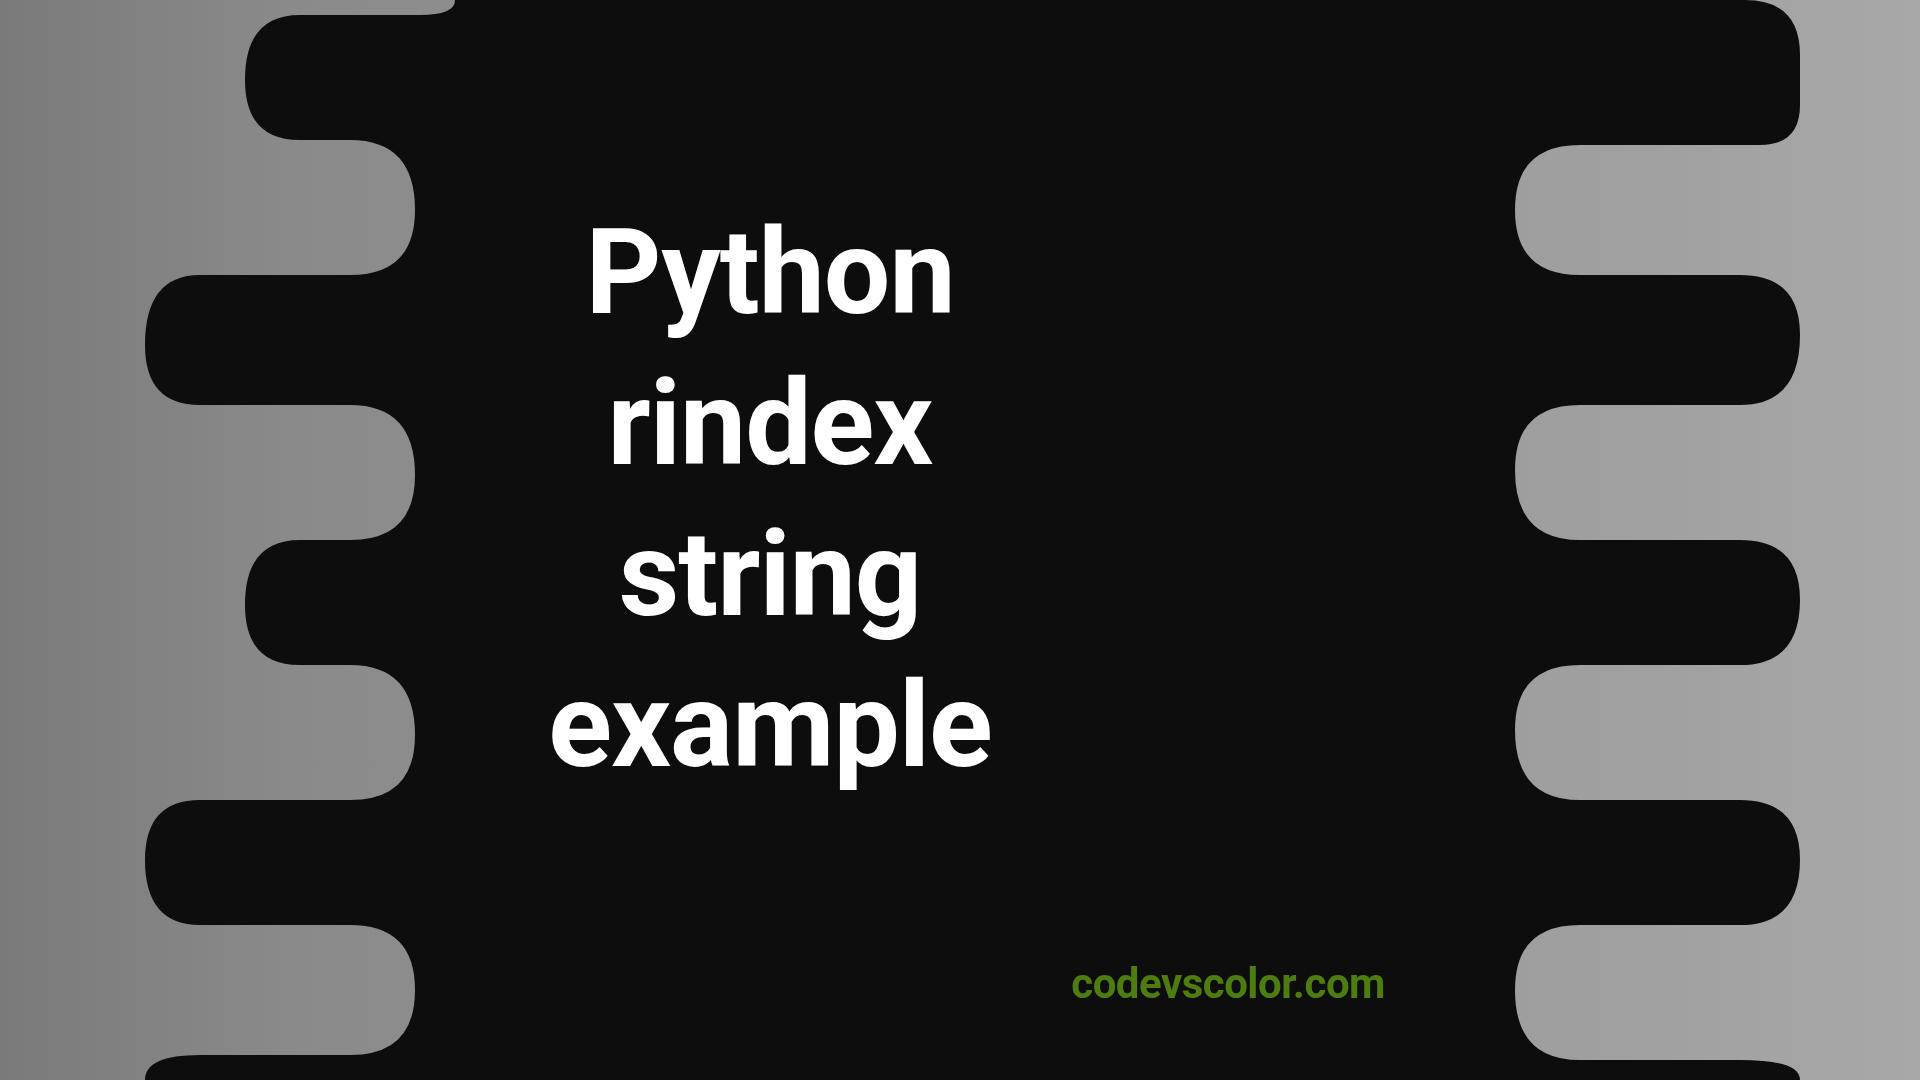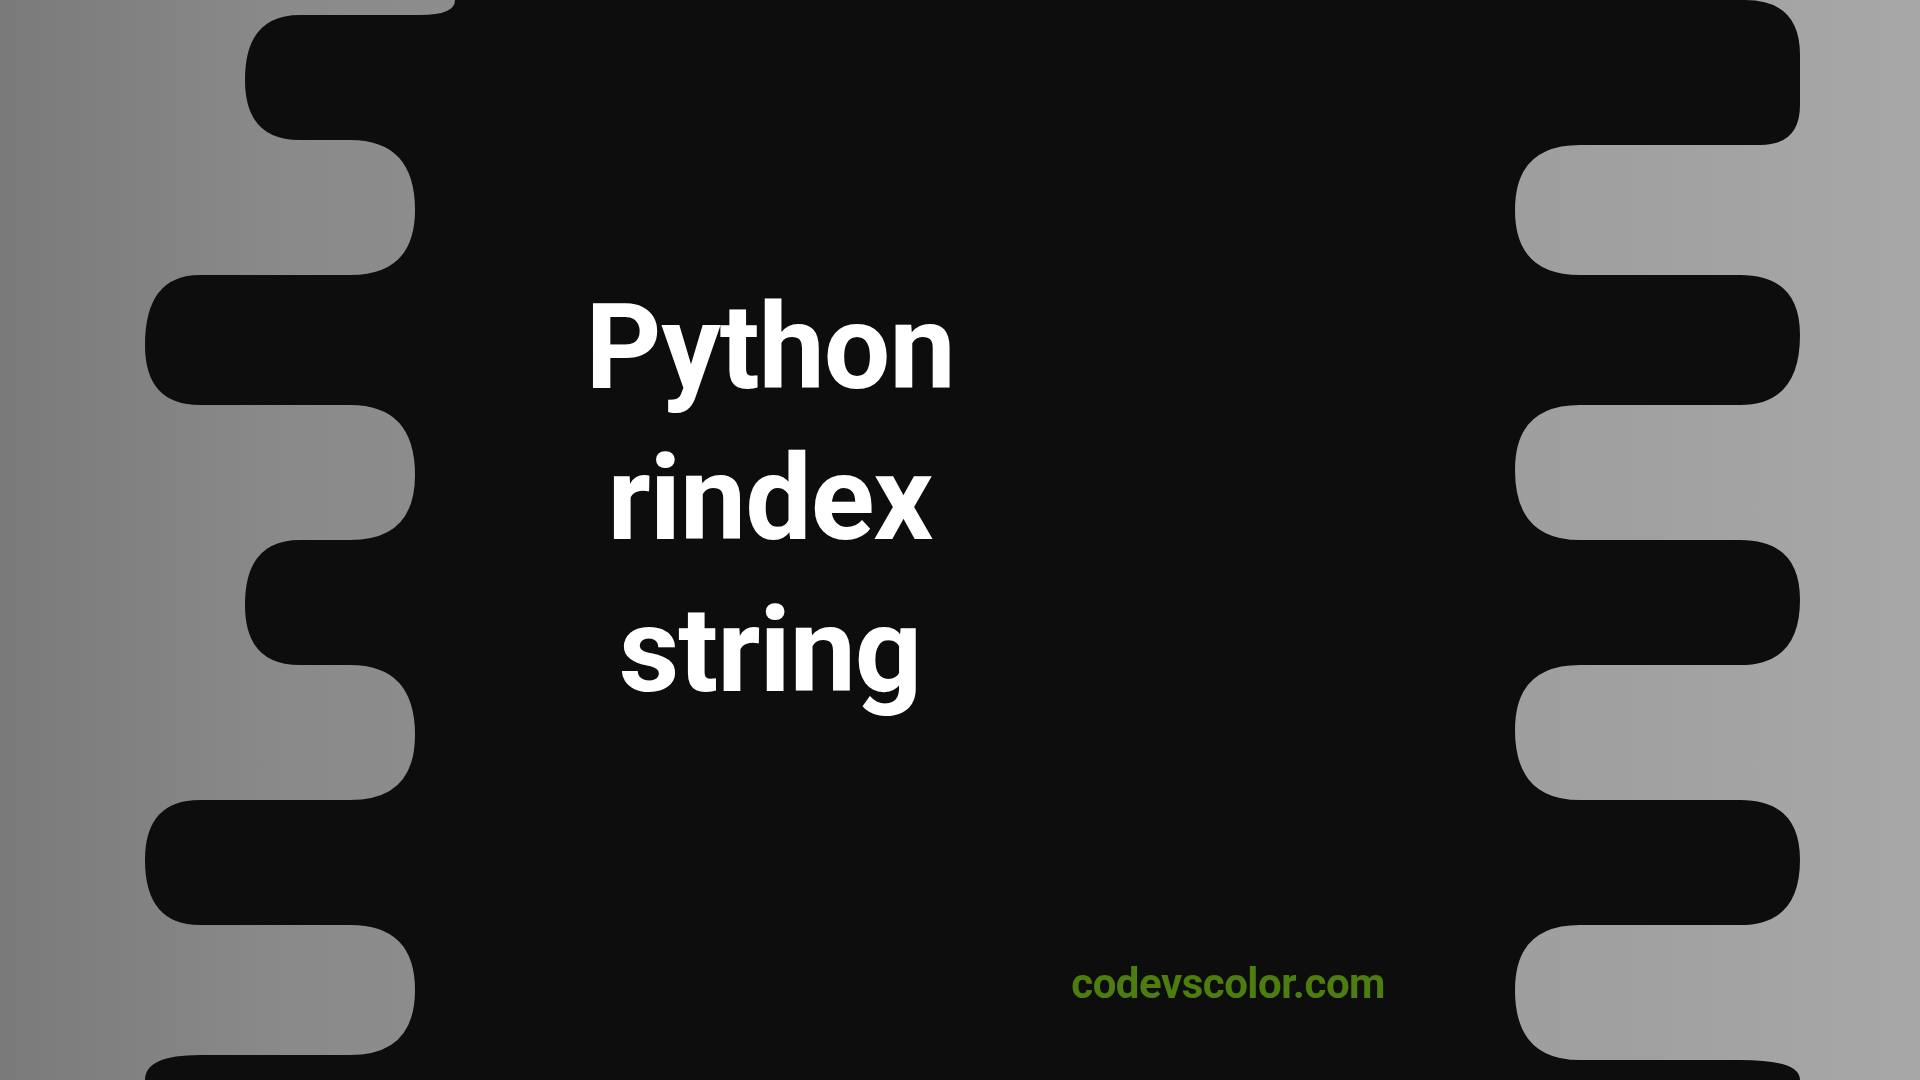--- a/index.html
+++ b/index.html
@@ -128,16 +128,17 @@
       Z
     "></path>
   </svg>
 </div>
 
 <div class="content-overlay">
   <div class="title-text">
     <div>Python</div>
     <div>rindex</div>
     <div>string</div>
+    <div>example</div>
   </div>
 </div>
 
 <div class="watermark">codevscolor.com</div>
 
 </body></html>

